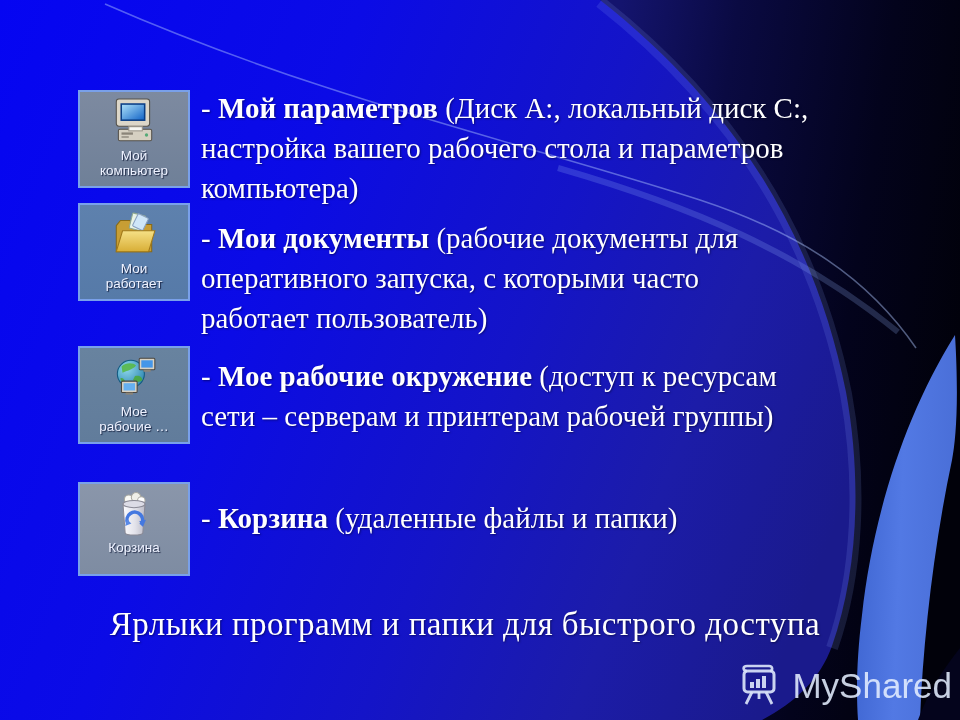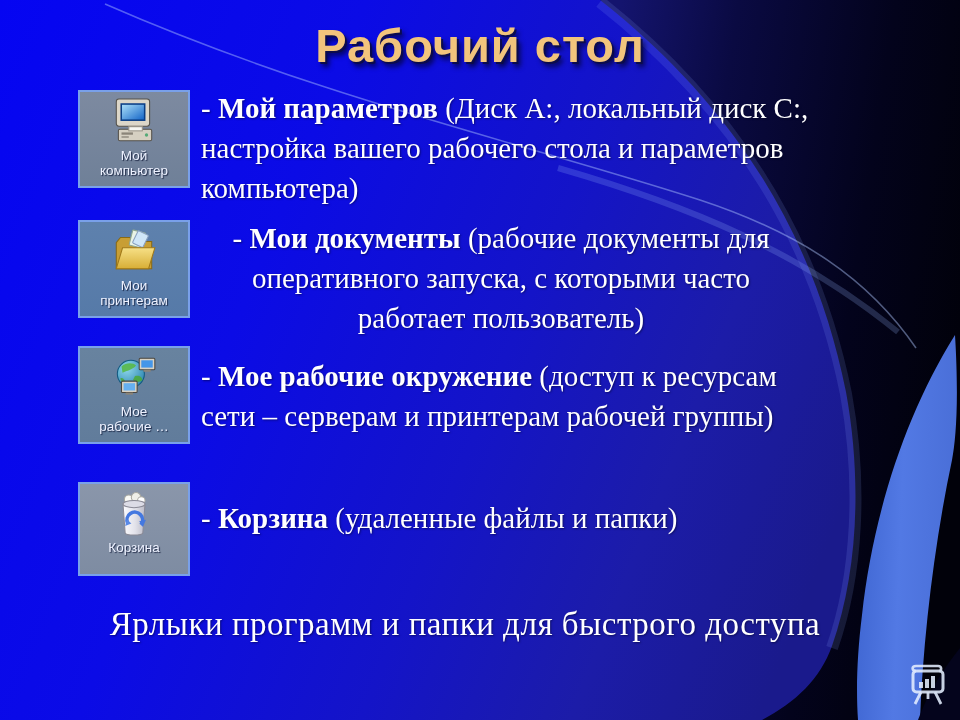--- a/index.html
+++ b/index.html
@@ -32,21 +32,21 @@
     text-shadow:1px 1px 1px rgba(15,25,55,.85);
   }
   
   .desc{
     position:absolute;left:201px;margin:0;color:#ffffff;
     font-size:29px;line-height:40px;
     text-shadow:1px 1px 2px rgba(0,0,30,.5);
   }
   .desc b{font-weight:bold;}
   .r1 .tile{top:90px;}  .r1 .desc{top:88px;width:650px;}
-  .r2 .tile{top:220px;} .r2 .desc{top:218px;width:600px;text-align:center;}
+  .r2 .tile{top:203px;} .r2 .desc{top:218px;width:600px;}
   .r3 .tile{top:346px;} .r3 .desc{top:356px;width:620px;}
   .r4 .tile{top:482px;} .r4 .desc{top:498px;width:700px;}
   
   .footer{
     position:absolute;top:606px;left:0;right:30px;text-align:center;
     font-size:33px;color:#ffffff;letter-spacing:.5px;
     text-shadow:1px 1px 2px rgba(0,0,30,.5);
   }
   
   .watermark{
@@ -91,21 +91,20 @@
 
     <path d="M105,4 C320,98 520,142 700,200 C800,233 868,278 916,348" fill="none" stroke="rgba(175,200,255,0.45)" stroke-width="1.6"></path>
     <path d="M558,168 C690,206 800,252 898,332" fill="none" stroke="rgba(150,180,255,0.22)" stroke-width="6"></path>
 
     <path d="M955,335 C905,415 873,515 862,615 C857,655 856,690 858,720
              L920,720 C923,640 934,545 952,460 C956,440 959,400 955,335 Z" fill="url(#gBand)"></path>
 
     <path d="M918,720 L960,720 L960,648 C944,668 928,692 918,720 Z" fill="#04041c"></path>
   </svg>
 
-  <div class="title">Рабочий стол</div>
 
   <div class="row r1">
     <div class="tile t1">
       <svg class="icon" viewBox="0 0 48 48">
         <defs>
           <linearGradient id="scr" x1="0" y1="0" x2="1" y2="1">
             <stop offset="0" stop-color="#a8ddf8"></stop>
               <stop offset="1" stop-color="#1767c8"></stop>
           </linearGradient>
         </defs>
@@ -139,21 +138,21 @@
               <stop offset="1" stop-color="#d8ae36"></stop>
           </linearGradient>
         </defs>
         <path d="M7 15 L11 10 L20 10 L23 14 L41 14 L41 40 L7 40 Z" fill="#c89e34" stroke="#8a6a14"></path>
         <rect x="21" y="4" width="13" height="15" rx="1" fill="#e9f3e6" stroke="#8fa890" transform="rotate(14 27 11)"></rect>
         <rect x="25" y="5" width="11" height="13" rx="1" fill="#cfe6f8" stroke="#88a0c0" transform="rotate(26 30 11)"></rect>
         <path d="M7 40 L13 20 L44 20 L38 40 Z" fill="url(#fold)" stroke="#a07818"></path>
       </svg>
       <div class="tile-label">
         <div>Мои</div>
-        <div>принтерам</div>
+        <div>работает</div>
       </div>
     </div>
     <p class="desc">
       <span>-</span>
       <b>Мои документы</b>
       <span>(рабочие документы для оперативного запуска, с которыми часто работает пользователь)</span>
     </p>
   </div>
 
   <div class="row r3">
@@ -227,15 +226,16 @@
 
   <div class="watermark">
     <svg width="46" height="44" viewBox="0 0 46 44">
       <path d="M10 7 C6 7 5 2 10 2 L32 2 C36 2 36 7 33 7" fill="none" stroke="rgba(228,238,255,.92)" stroke-width="2.6"></path>
       <rect x="7" y="7" width="30" height="21" rx="3.5" fill="none" stroke="rgba(228,238,255,.92)" stroke-width="3"></rect>
       <rect x="13" y="18" width="4" height="6" fill="rgba(228,238,255,.92)"></rect>
       <rect x="19" y="15" width="4" height="9" fill="rgba(228,238,255,.92)"></rect>
       <rect x="25" y="12" width="4" height="12" fill="rgba(228,238,255,.92)"></rect>
       <path d="M15 28 L9 40 M29 28 L35 40 M22 28 L22 35" fill="none" stroke="rgba(228,238,255,.92)" stroke-width="2.8"></path>
     </svg>
+    <span>MyShared</span>
   </div>
 
 </div>
 
 </body></html>

